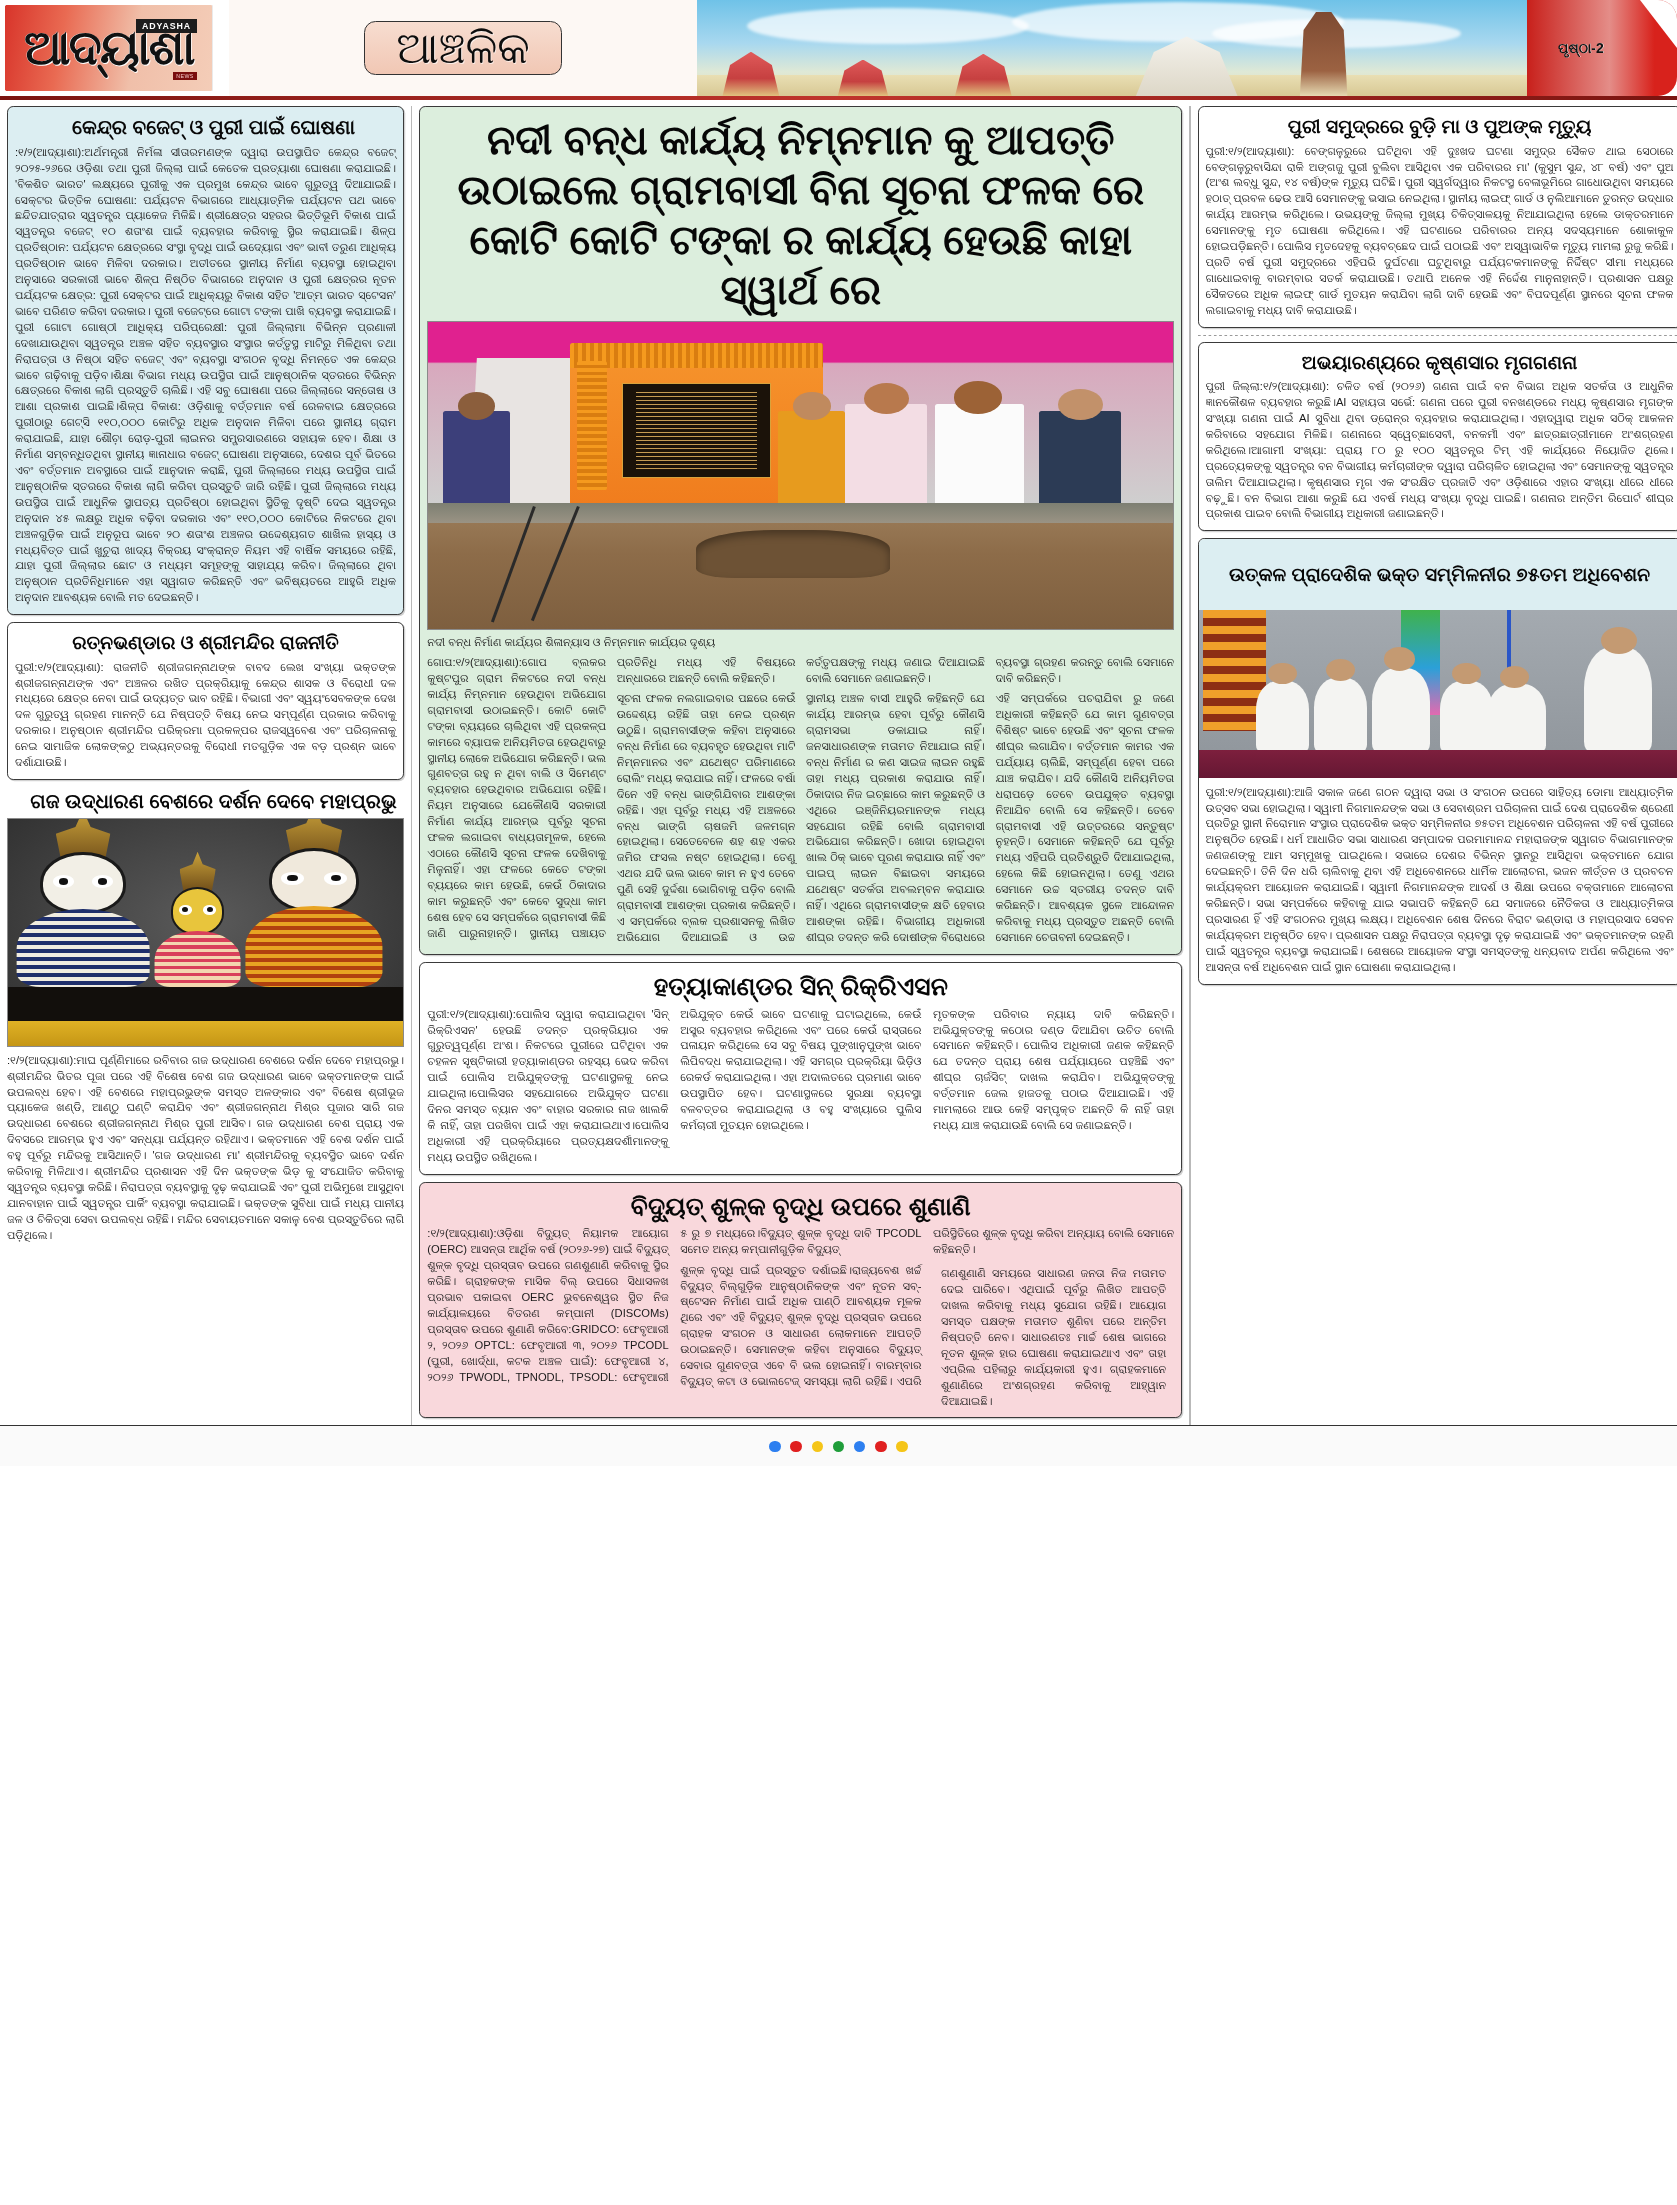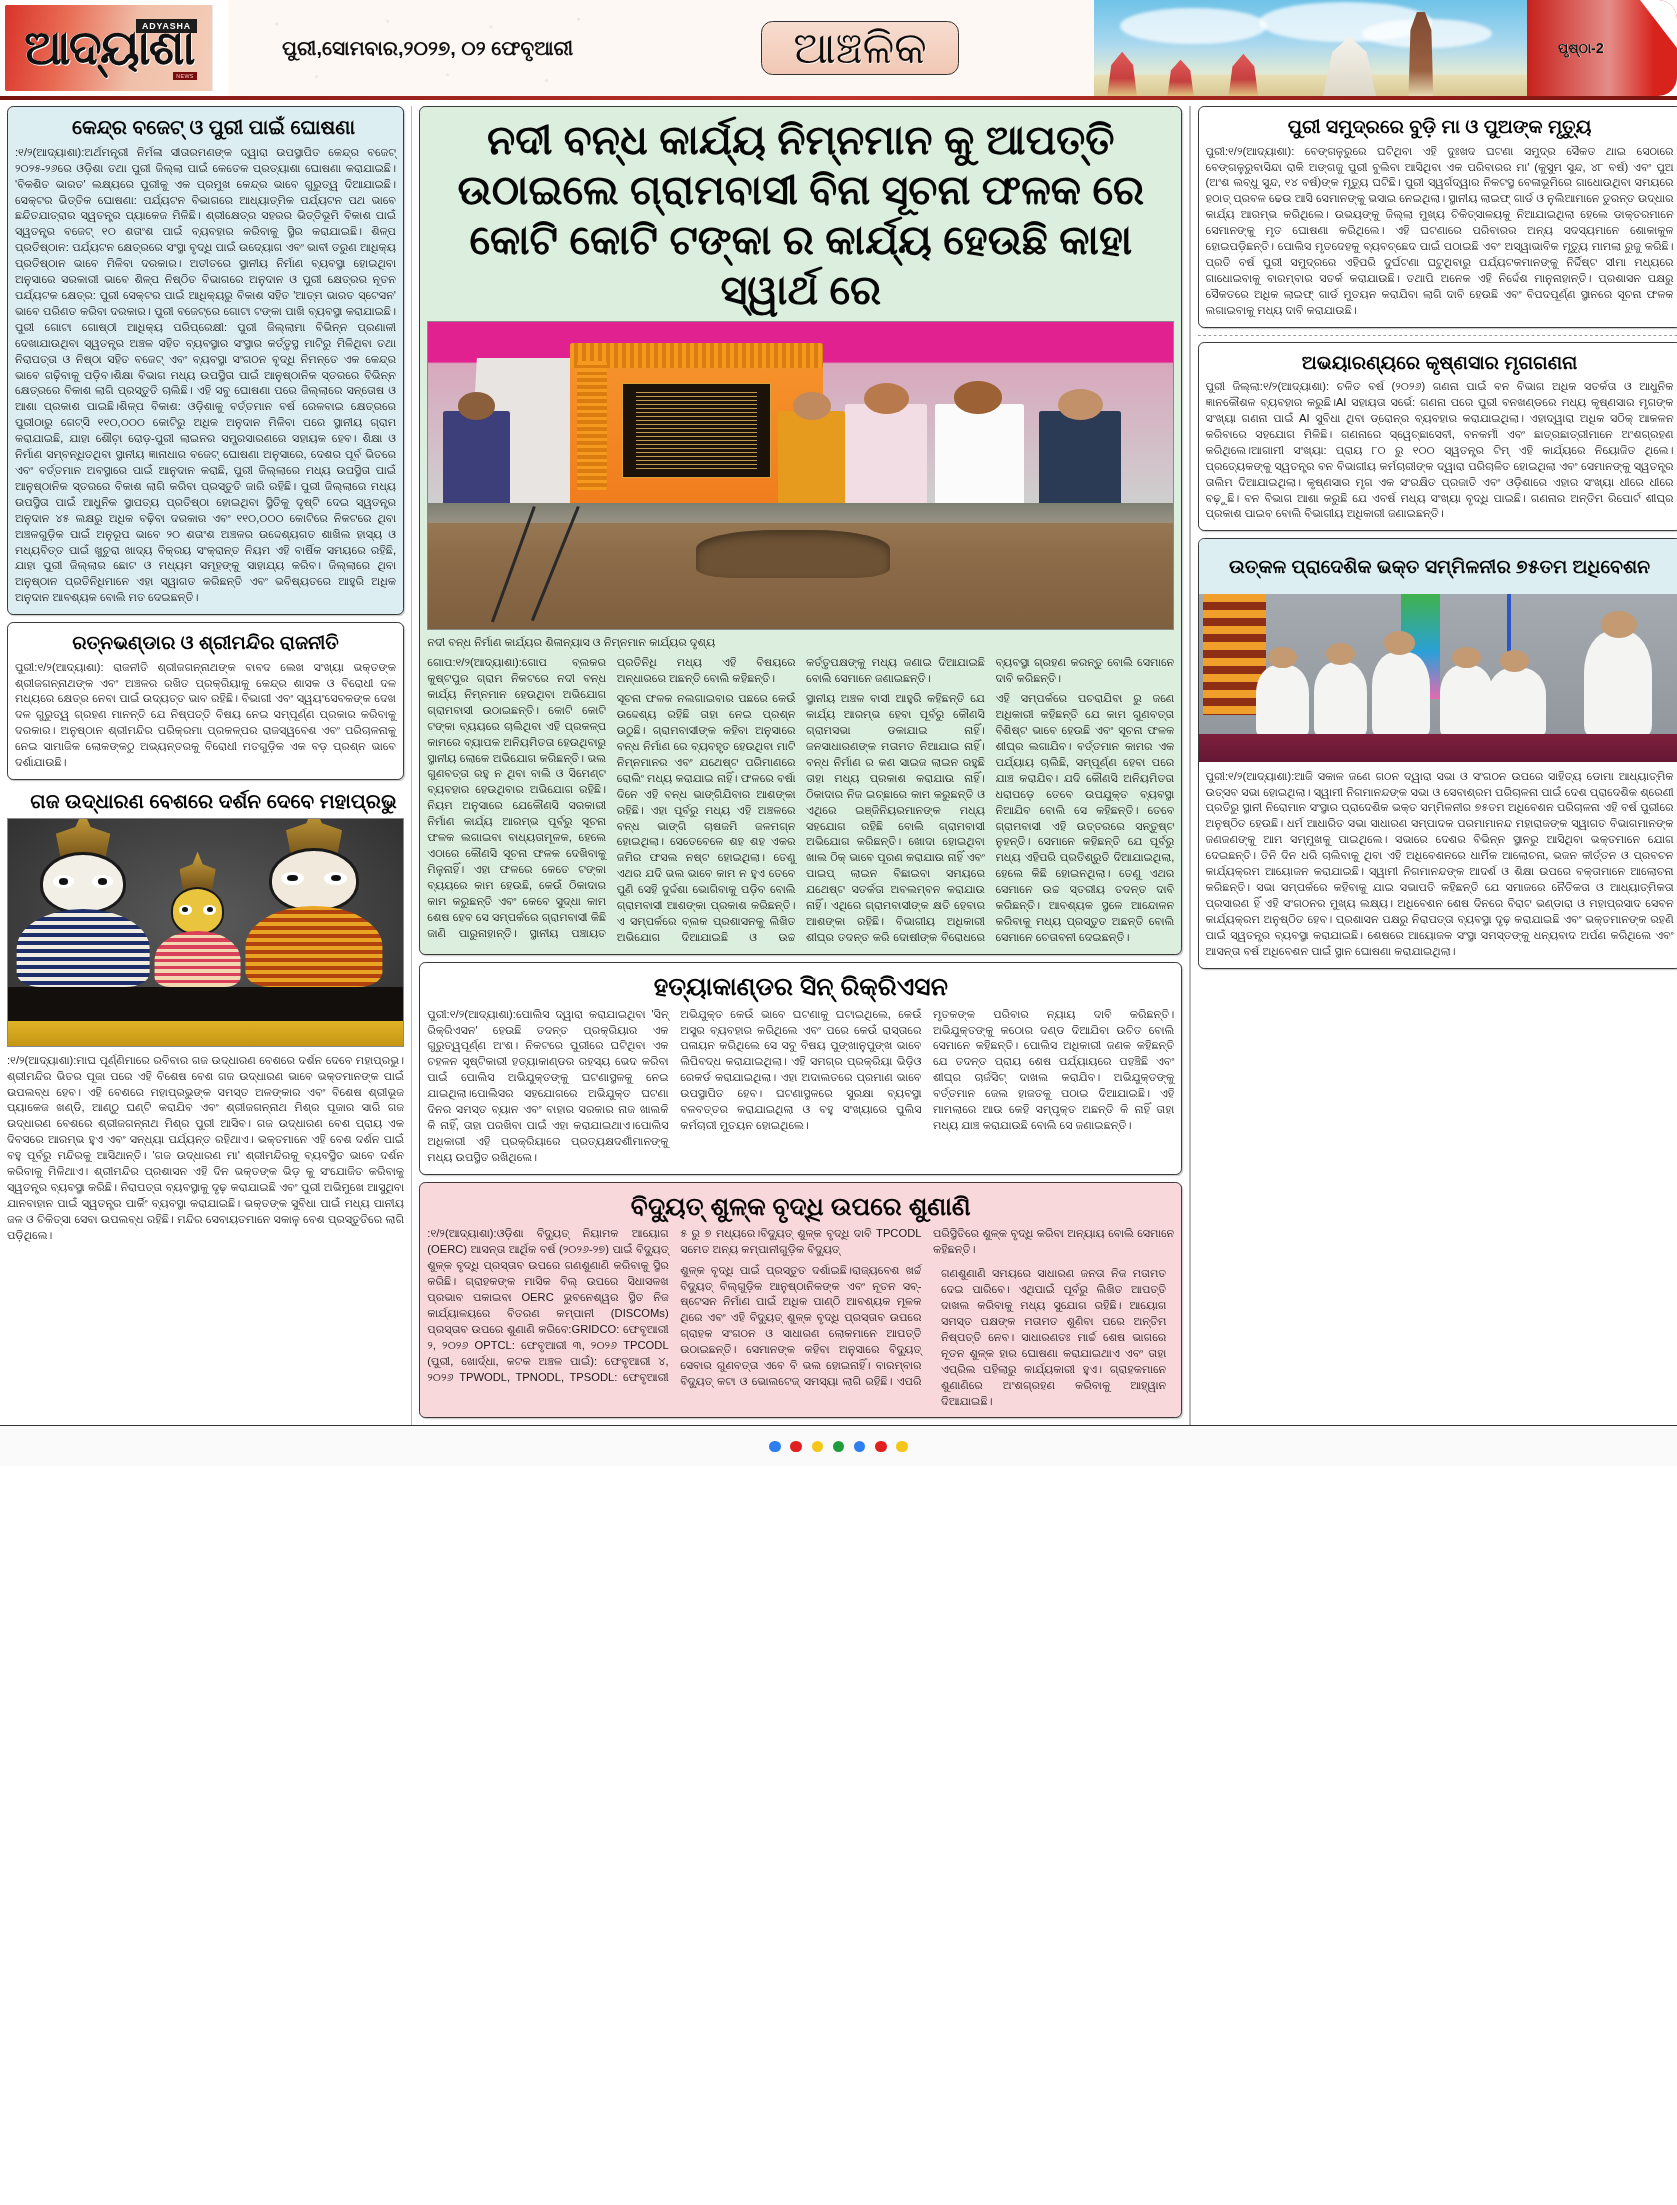--- a/index.html
+++ b/index.html
@@ -383,23 +383,20 @@
 
   <div class="logo-wrap">
     <div class="logo-box">
       <div class="logo-odia">ଆଦ୍ୟାଶା</div>
       <div class="logo-tag">ADYASHA</div>
       <div class="logo-sub">NEWS</div>
     </div>
     <div class="logo-rule"></div>
   </div>
 
-  <div class="date-wrap">
-    <div class="date-text">ପୁରୀ,ସୋମବାର,୨୦୨୭, ୦୨ ଫେବୃଆରୀ</div>
-  </div>
 
   <div class="section-wrap">
     <div class="section-pill">
       <div class="section-title">ଆଞ୍ଚଳିକ</div>
     </div>
   </div>
 
   <div class="temple-strip">
     <div class="mt-sky"></div>
     <div class="cloud" style="left:6%;top:8%;width:34%;height:38%;"></div>
@@ -556,21 +553,21 @@
 
     <div class="dotsep"></div>
 
     <div class="box plain">
       <div class="headline h-sm">ଅଭୟାରଣ୍ୟରେ କୃଷ୍ଣସାର ମୃଗଗଣନା</div>
       <div class="body-text">ପୁରୀ ଜିଲ୍ଲା:୧/୨(ଆଦ୍ୟାଶା): ଚଳିତ ବର୍ଷ (୨୦୨୬) ଗଣନା ପାଇଁ ବନ ବିଭାଗ ଅଧିକ ସତର୍କତା ଓ ଆଧୁନିକ ଜ୍ଞାନକୌଶଳ ବ୍ୟବହାର କରୁଛି।AI ସହାୟତା ସର୍ଭେ: ଗଣନା ପରେ ପୁରୀ ବନଖଣ୍ଡରେ ମଧ୍ୟ କୃଷ୍ଣସାର ମୃଗଙ୍କ ସଂଖ୍ୟା ଗଣନା ପାଇଁ AI ସୁବିଧା ଥିବା ଡ୍ରୋନ୍‌ର ବ୍ୟବହାର କରାଯାଇଥିଲା। ଏହାଦ୍ୱାରା ଅଧିକ ସଠିକ୍ ଆକଳନ କରିବାରେ ସହଯୋଗ ମିଳିଛି। ଗଣନାରେ ସ୍ୱେଚ୍ଛାସେବୀ, ବନକର୍ମୀ ଏବଂ ଛାତ୍ରଛାତ୍ରୀମାନେ ଅଂଶଗ୍ରହଣ କରିଥିଲେ।ଆଗାମୀ ସଂଖ୍ୟା: ପ୍ରାୟ ୮୦ ରୁ ୧୦୦ ସ୍ୱତନ୍ତ୍ର ଟିମ୍ ଏହି କାର୍ଯ୍ୟରେ ନିୟୋଜିତ ଥିଲେ। ପ୍ରତ୍ୟେକଙ୍କୁ ସ୍ୱତନ୍ତ୍ର ବନ ବିଭାଗୀୟ କର୍ମଚାରୀଙ୍କ ଦ୍ୱାରା ପରିଚାଳିତ ହୋଇଥିଲା ଏବଂ ସେମାନଙ୍କୁ ସ୍ୱତନ୍ତ୍ର ତାଲିମ ଦିଆଯାଇଥିଲା। କୃଷ୍ଣସାର ମୃଗ ଏକ ସଂରକ୍ଷିତ ପ୍ରଜାତି ଏବଂ ଓଡ଼ିଶାରେ ଏହାର ସଂଖ୍ୟା ଧୀରେ ଧୀରେ ବଢ଼ୁଛି। ବନ ବିଭାଗ ଆଶା କରୁଛି ଯେ ଏବର୍ଷ ମଧ୍ୟ ସଂଖ୍ୟା ବୃଦ୍ଧି ପାଇଛି। ଗଣନାର ଅନ୍ତିମ ରିପୋର୍ଟ ଶୀଘ୍ର ପ୍ରକାଶ ପାଇବ ବୋଲି ବିଭାଗୀୟ ଅଧିକାରୀ ଜଣାଇଛନ୍ତି।</div>
     </div>
 
     <div class="box plain" style="padding:0;overflow:hidden;">
       <div class="hl-band" style="margin:0;">
-        <div class="headline h-sm" style="margin:8px;">ଉତ୍କଳ ପ୍ରାଦେଶିକ ଭକ୍ତ ସମ୍ମିଳନୀର ୭୫ତମ ଅଧିବେଶନ</div>
+        <div class="headline h-sm" style="margin:16px;">ଉତ୍କଳ ପ୍ରାଦେଶିକ ଭକ୍ତ ସମ୍ମିଳନୀର ୭୫ତମ ଅଧିବେଶନ</div>
       </div>
 
       <div class="photo photo-conf" style="border:0;margin:0;">
         <div class="pf-bg"></div>
         <div class="pf-banner-left"></div>
         <div class="pf-flag" style="left:42%;"></div>
         <div class="pf-pole" style="left:64%;"></div>
 
         <div class="pf-person" style="left:12%;width:11%;height:42%;"></div>
         <div class="pf-head" style="left:14.5%;bottom:56%;width:6%;height:13%;"></div>

